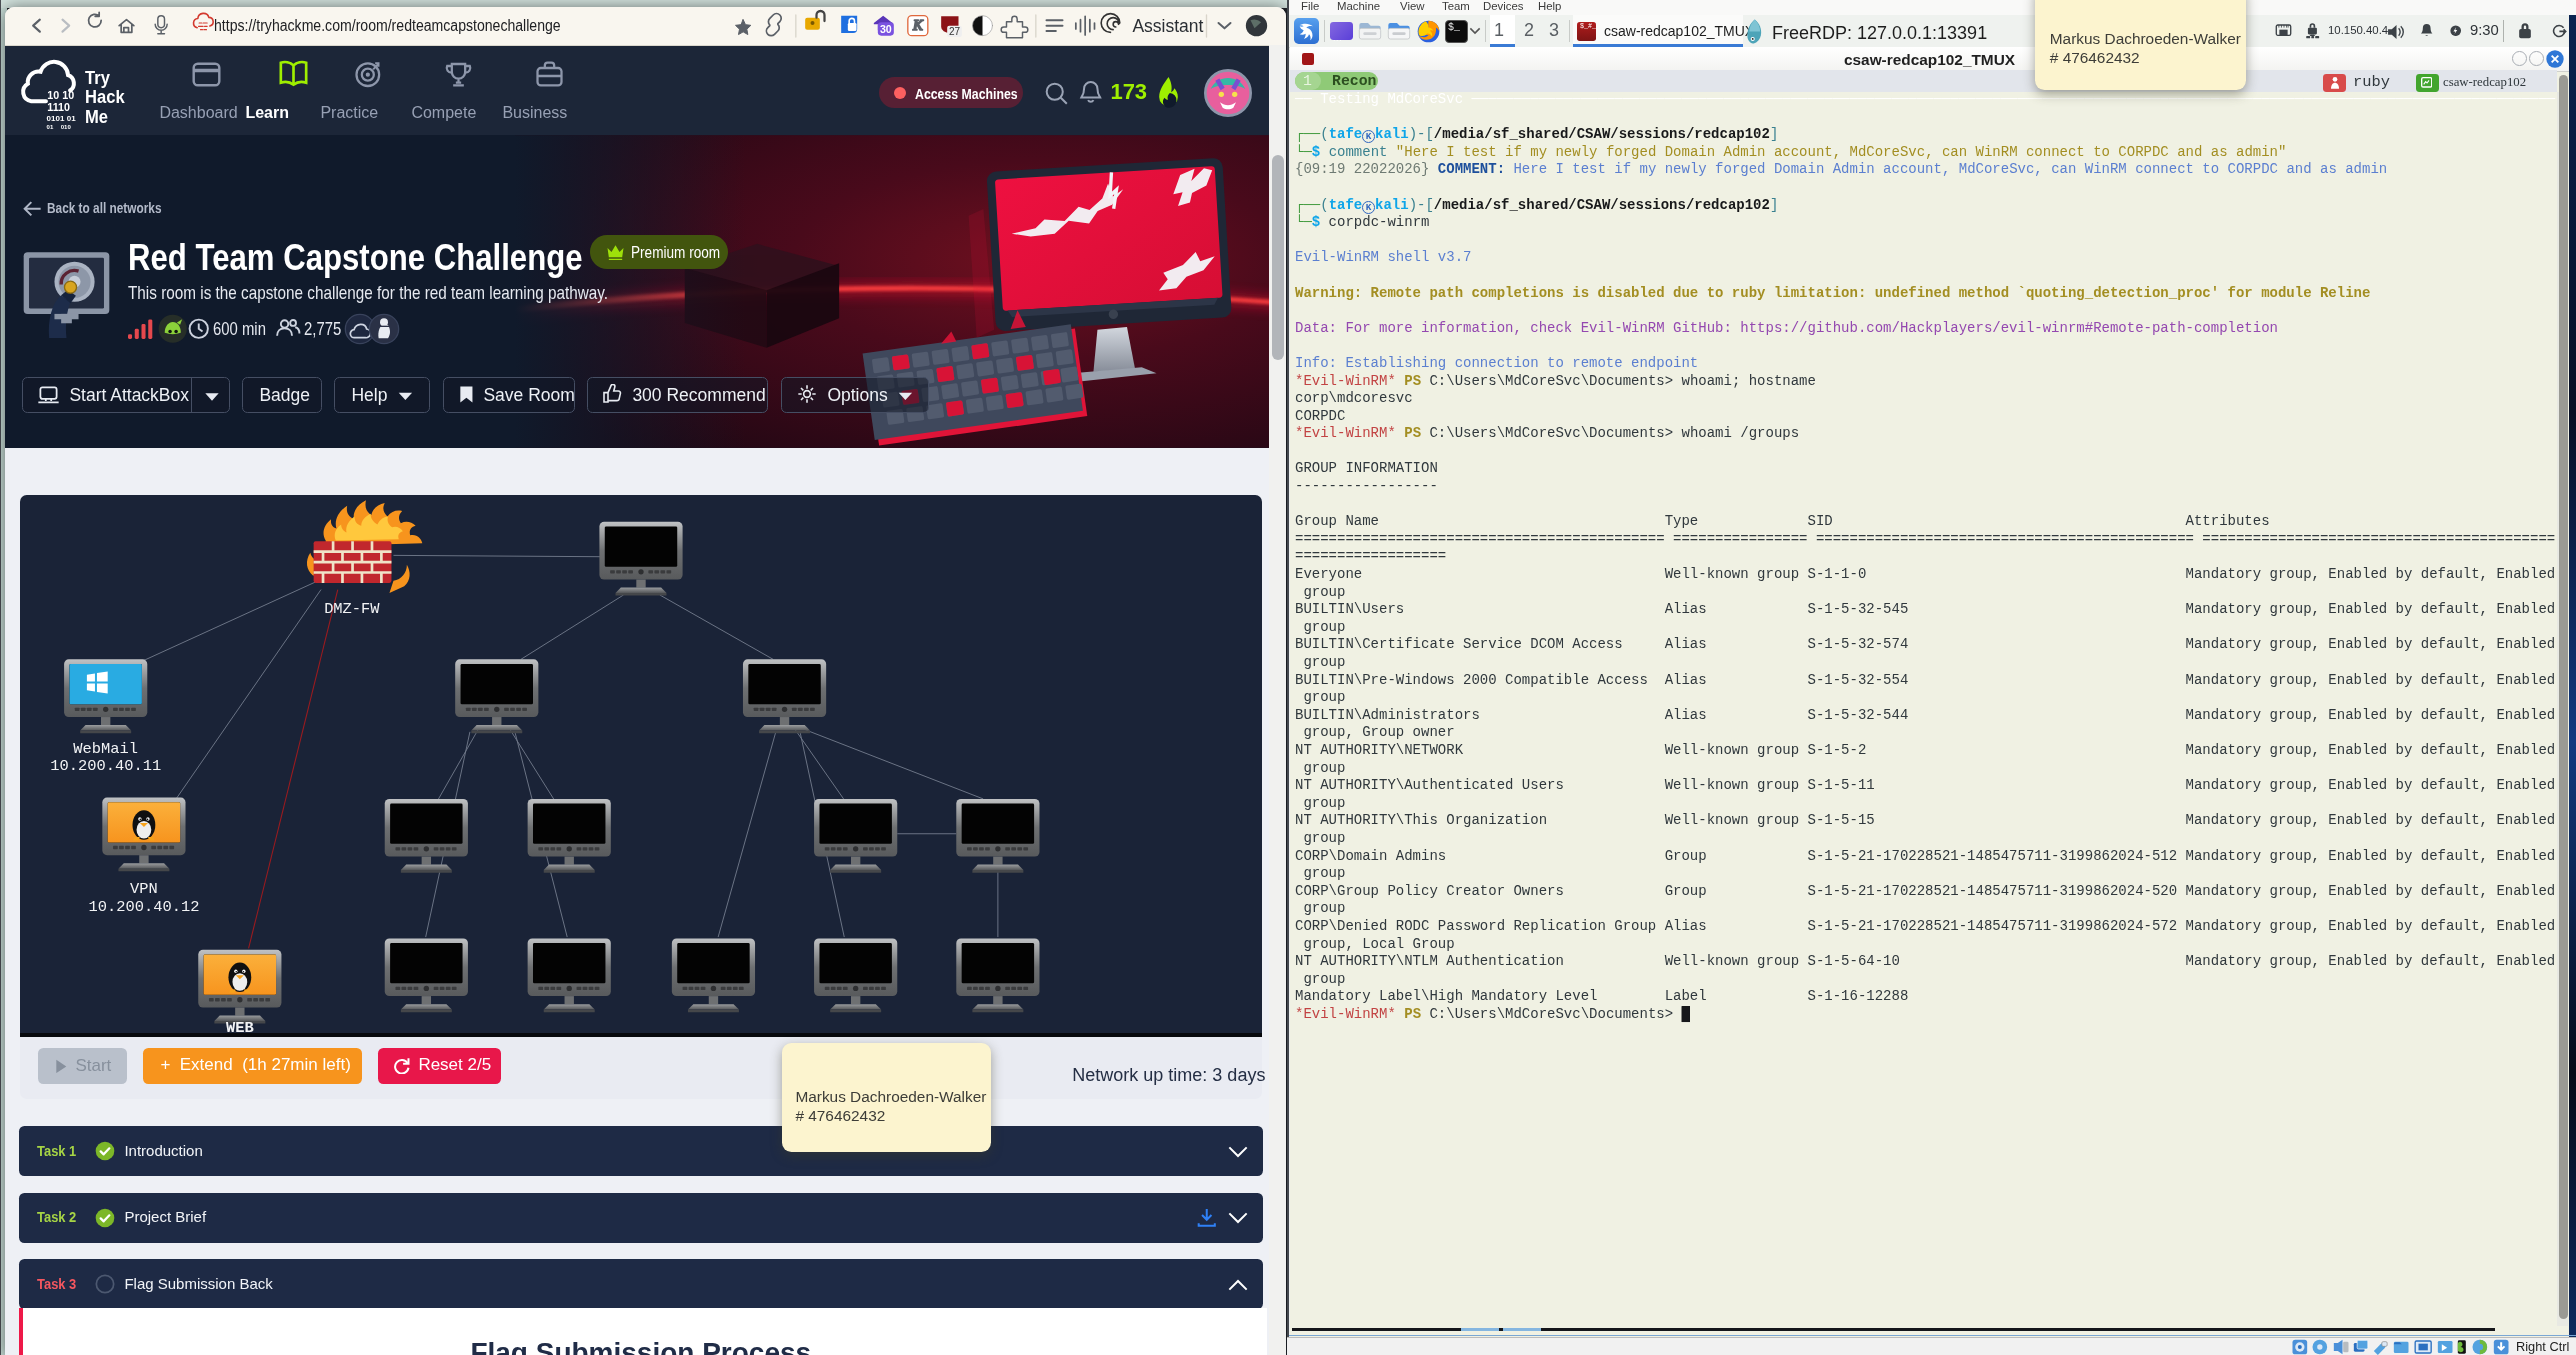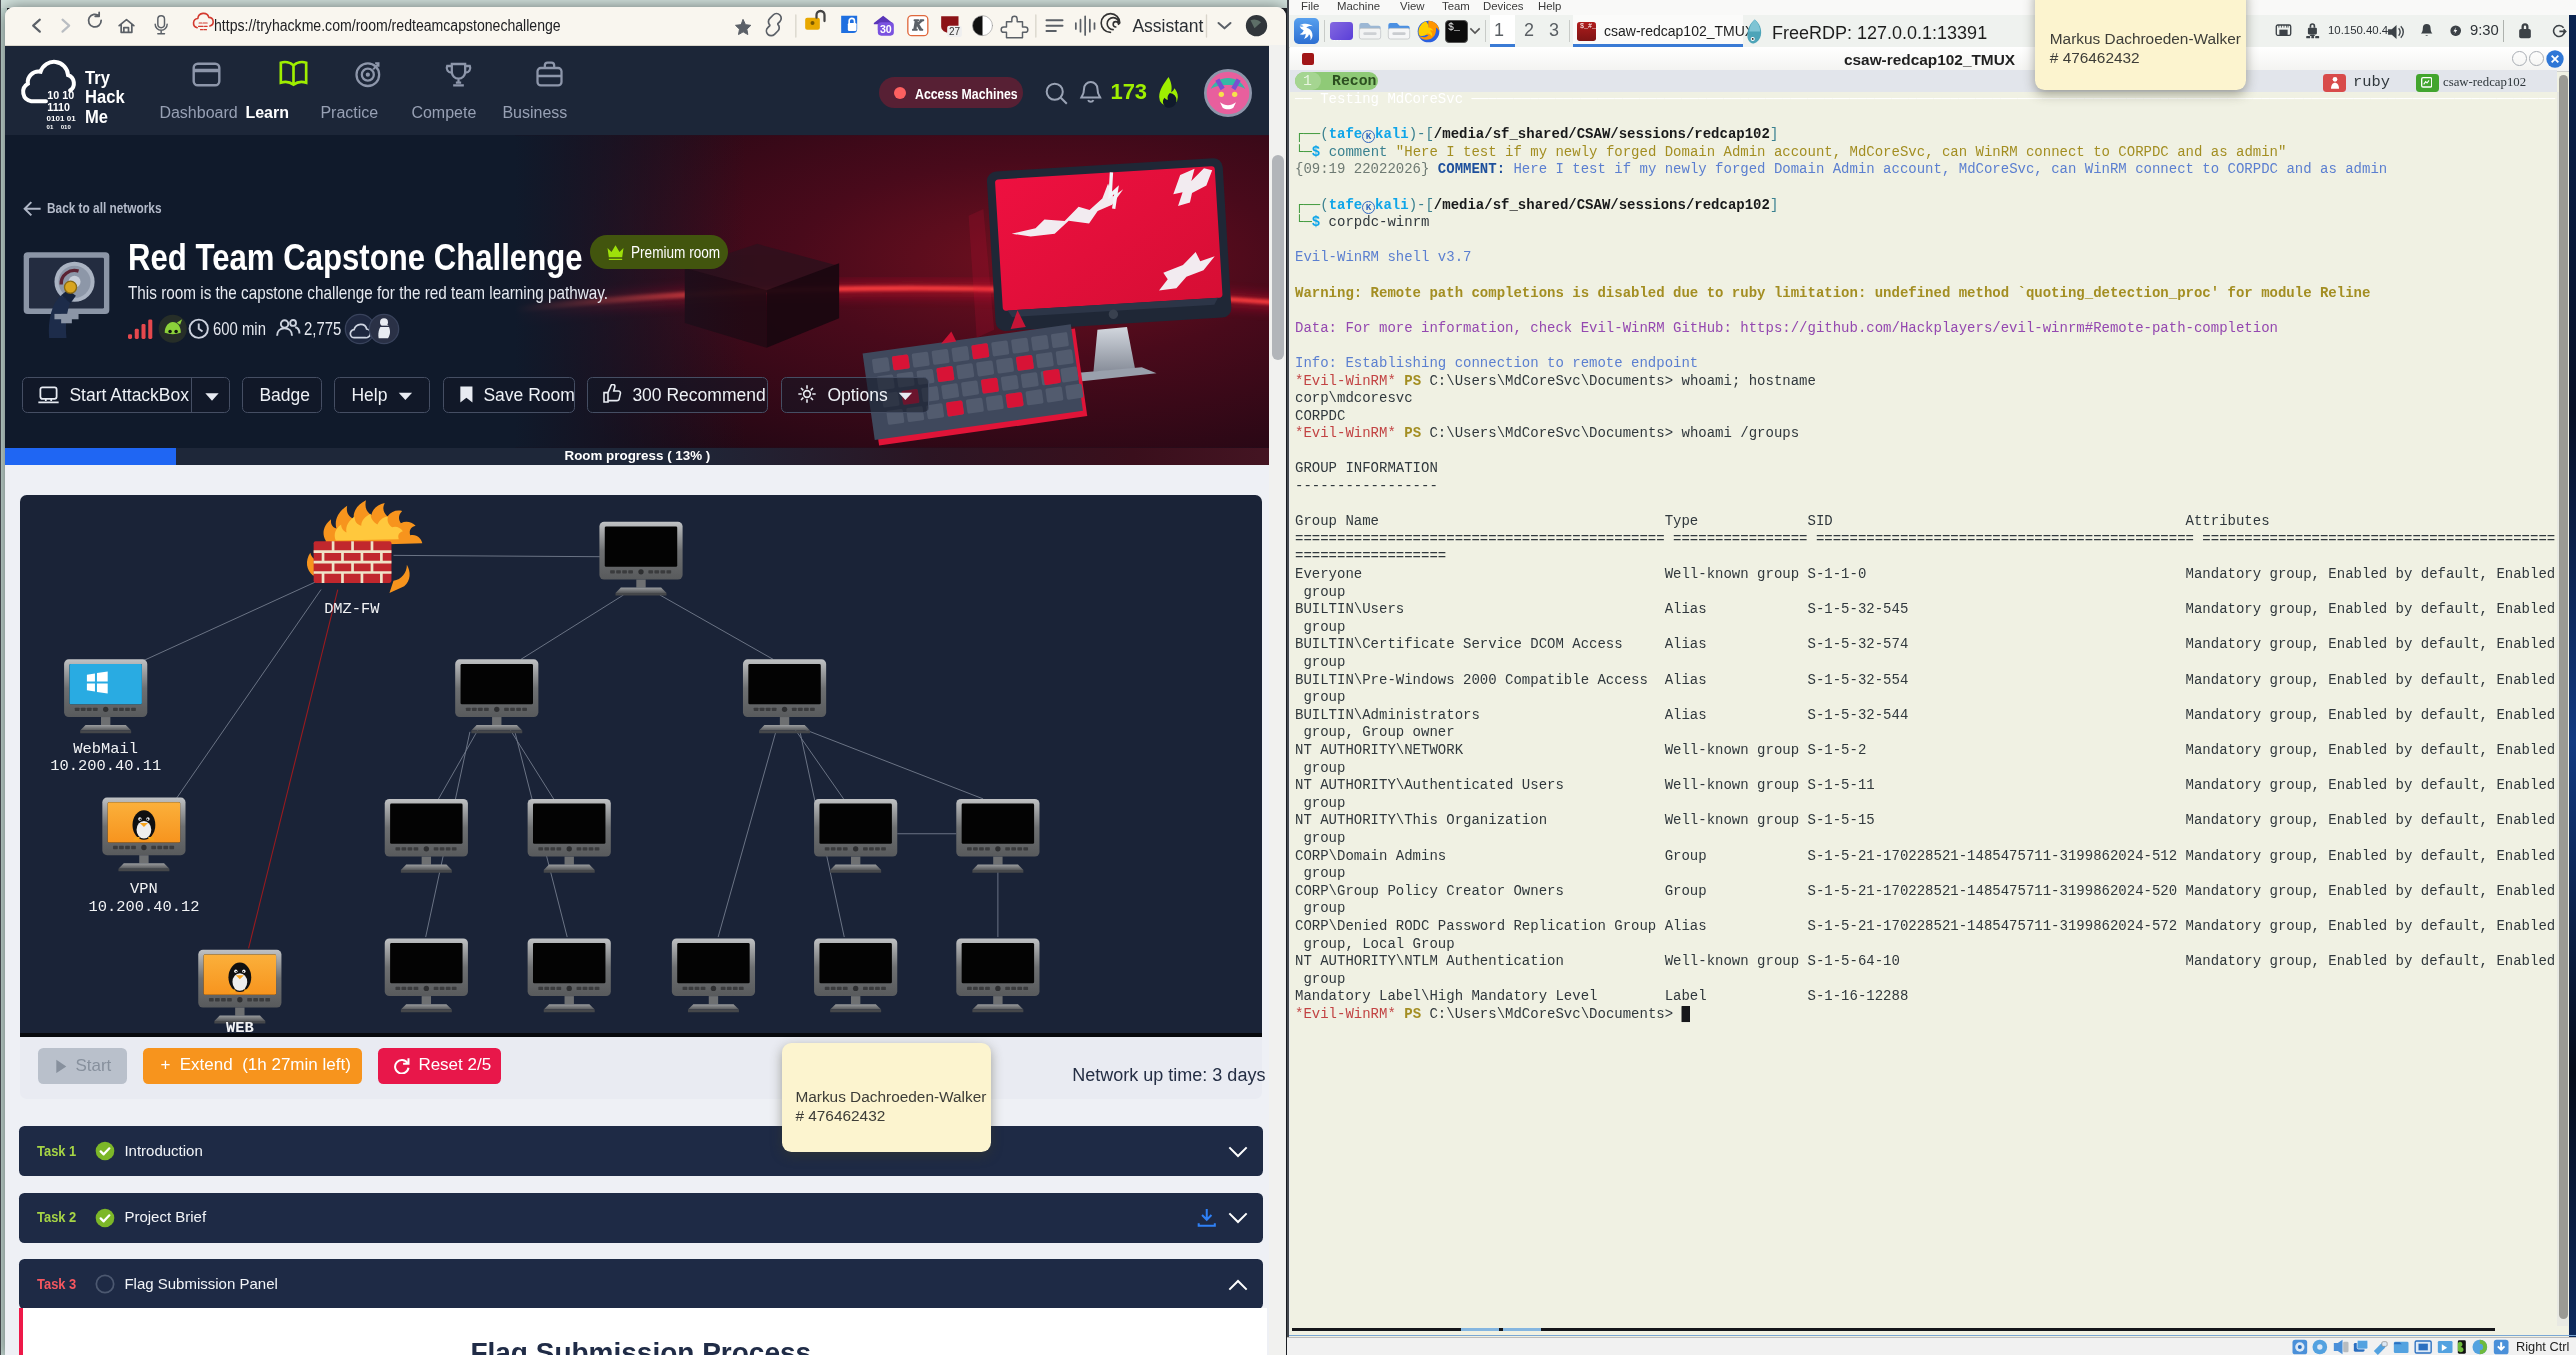--- a/index.html
+++ b/index.html
@@ -372,24 +372,20 @@
   <div class="a hbtn" style="left:776px;top:370px;width:148px"></div>
   <svg class="a" style="left:792px;top:377px" width="20" height="20" viewBox="0 0 30 30" fill="none" stroke="#e8ebf2" stroke-width="2.4">
       <circle cx="15" cy="15" r="5"></circle>
       <path d="M15 2 v5 M15 23 v5 M2 15 h5 M23 15 h5 M6 6 l3.5 3.5 M20.5 20.5 l3.5 3.5 M24 6 l-3.5 3.5 M9.5 20.5 L6 24"></path>
     </svg>
   <div class="a hbtxt" style="left:822px;top:378px">Options</div>
   <svg class="a" style="left:893px;top:385px" width="14.8" height="8.7" viewBox="0 0 22 13" fill="#e8ebf2">
       <path d="M1 1 h20 l-10 11 z"></path>
     </svg>
 
-  <div class="a" id="progress">
-      <div class="a" id="pfill"></div>
-    <div class="a" style="left:0;width:1264px;text-align:center;top:0.7px;color:#fff;font-size:13.4px;font-weight:700">Room progress ( 13% )</div>
-  </div>
 
   <div class="a" id="card"></div>
   <div class="a" id="cardline"></div>
   <div class="a" id="strip"></div>
   <svg class="a" style="left:14.8px;top:488px" width="1242" height="538" viewBox="0 0 1850 802" font-family="Liberation Mono,monospace">
     <defs>
       <linearGradient id="bez" x1="0" x2="0" y1="0" y2="1">
           <stop offset="0" stop-color="#c0c2c4"></stop>
           <stop offset=".5" stop-color="#6e7072"></stop>
           <stop offset="1" stop-color="#585a5c"></stop>
@@ -532,21 +528,21 @@
   <svg class="a" style="left:1191px;top:1200px" width="21.5" height="21.5" viewBox="0 0 32 32" fill="none" stroke="#2f81f7" stroke-width="3">
       <path d="M16 3 v16 M9 12 l7 7 7-7 M4 24 v4 h24 v-4"></path>
     </svg>
   <svg class="a" style="left:1223px;top:1205px" width="20" height="12" viewBox="0 0 30 18" fill="none" stroke="#fff" stroke-width="3">
       <path d="M2 2 l13 13 13-13"></path>
     </svg>
   <div class="a tlab" style="left:32px;top:1268px;color:#f4575f">Task 3</div>
   <svg class="a" style="left:90px;top:1267px" width="20" height="20" viewBox="0 0 30 30">
       <circle cx="15" cy="15" r="13" fill="none" stroke="#4c5870" stroke-width="2.6"></circle>
     </svg>
-  <div class="a ttitle" style="left:119px;top:1268px">Flag Submission Panel</div>
+  <div class="a ttitle" style="left:119px;top:1268px">Flag Submission Back</div>
   <svg class="a" style="left:1223px;top:1272px" width="20" height="12" viewBox="0 0 30 18" fill="none" stroke="#fff" stroke-width="3">
       <path d="M2 16 L15 3 l13 13"></path>
     </svg>
   <div class="a" style="left:13.4px;top:1301px;width:1244px;height:48px;background:#fff;border-left:4px solid #ee1848"></div>
   <div class="a" style="left:13.4px;top:1330px;width:1244px;text-align:center;color:#202c47;font-size:28px;font-weight:700">Flag Submission Process</div>
 
   <div class="a" id="scrollbar"></div>
   <div class="a" id="sthumb"></div>
 </div>
 

